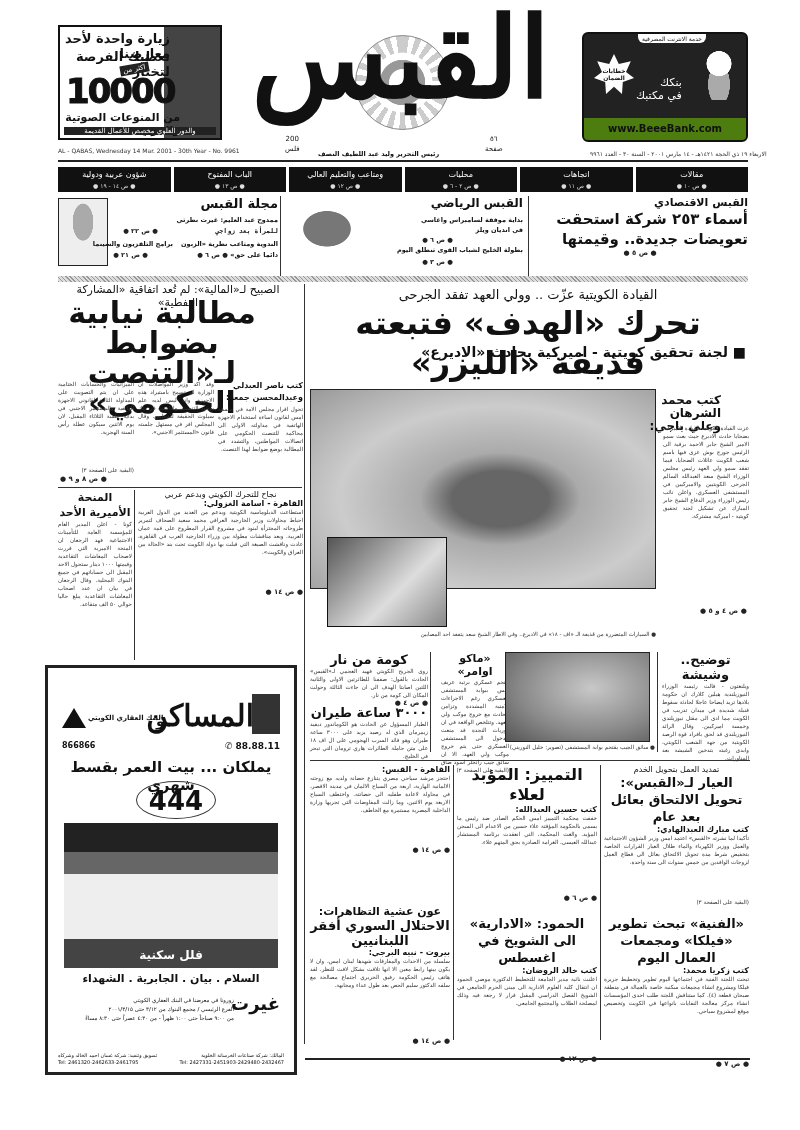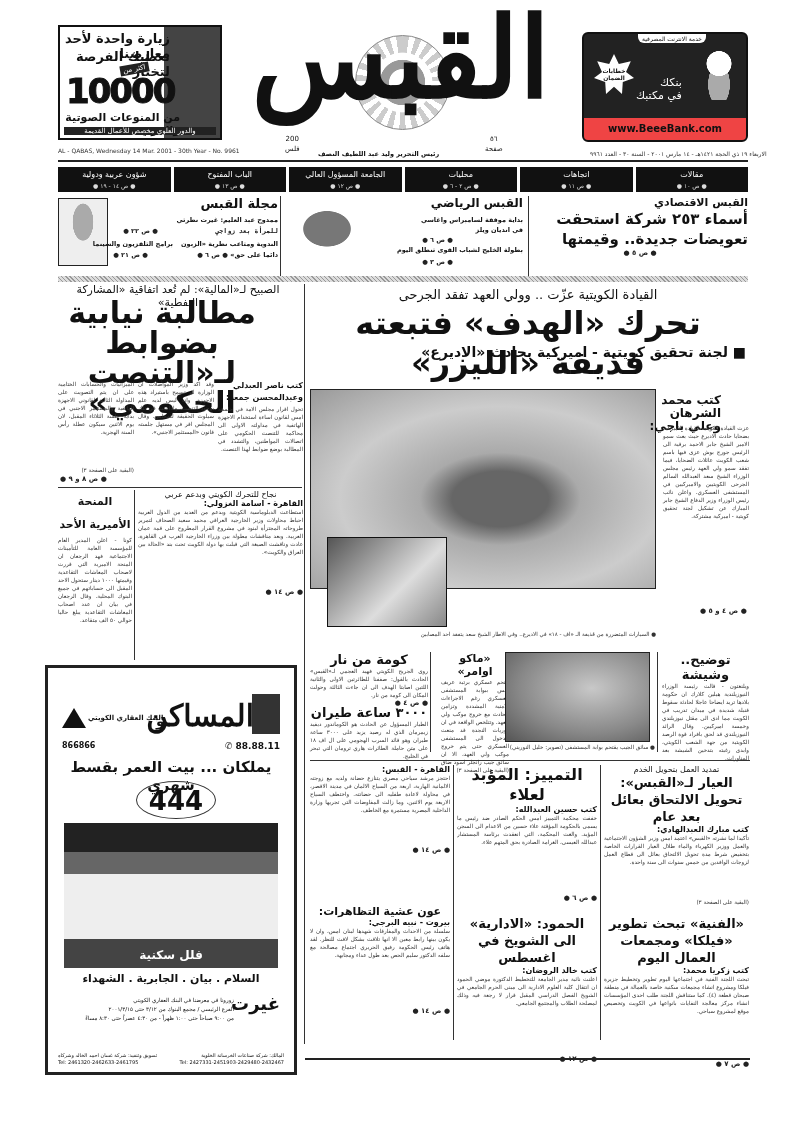--- a/index.html
+++ b/index.html
@@ -24,21 +24,21 @@
 
   .logo { left: 230px; top: 10px; width: 340px; height: 135px; }
   .logo .word { position:absolute; right:20px; top:-18px; font-size: 112px; font-weight: 900; font-family: "DejaVu Serif", serif; letter-spacing: -4px; color:#111; }
   .logo .sun { position:absolute; left:125px; top:25px; width:95px; height:95px; border-radius:50%; background: radial-gradient(circle, #fff 0 20%, #999 21% 34%, #fff 35% 45%, transparent 46%), repeating-conic-gradient(#ccc 0 8deg, #fff 8deg 16deg); border:1px solid #888; }
 
   .ad-right { left: 582px; top: 32px; width: 166px; height: 110px; border: 2px solid #111; border-radius: 6px; background:#222; overflow:hidden; }
   .ad-right .top { position:absolute; right:40px; top:0; font-size:6px; background:#fff; color:#111; padding:1px 4px; border-radius:0 0 6px 6px; }
   .ad-right .star { position:absolute; left:10px; top:20px; width:40px; height:40px; background:#fff; clip-path: polygon(50% 0,62% 25%,92% 18%,80% 45%,100% 60%,72% 70%,70% 100%,50% 82%,30% 100%,28% 70%,0 60%,20% 45%,8% 18%,38% 25%); font-size:6px; color:#111; display:flex; align-items:center; justify-content:center; text-align:center; font-weight:bold; }
   .ad-right .slogan { position:absolute; left:52px; top:42px; font-size:11px; color:#fff; line-height:13px; }
   .ad-right .bee { position:absolute; right:8px; top:14px; width:38px; height:52px; background: radial-gradient(circle at 50% 30%, #fff 0 30%, transparent 31%), radial-gradient(ellipse at 50% 70%, #aaa 0 40%, transparent 41%); }
-  .ad-right .url { position:absolute; left:0; right:0; bottom:0; height:22px; background:#ef4444; color:#111; font-size:10px; font-weight:bold; text-align:center; line-height:22px; direction:ltr; }
+  .ad-right .url { position:absolute; left:0; right:0; bottom:0; height:22px; background:#4d7c0f; color:#111; font-size:10px; font-weight:bold; text-align:center; line-height:22px; direction:ltr; }
 
   .dateline-en { left: 58px; top: 147px; font-size: 6px; direction: ltr; color:#333; }
   .dateline-ar { left: 590px; top: 150px; font-size: 6px; color:#333; }
   .price { left: 285px; top: 134px; font-size: 7px; text-align:center; line-height: 10px; }
   .pages { left: 485px; top: 134px; font-size: 7px; text-align:center; line-height: 10px; }
   .editor { left: 318px; top: 150px; font-size: 6.5px; font-weight:bold; }
 
   
   .navbar { left: 58px; top: 167px; width: 690px; height: 25px; display:flex; flex-direction: row; gap:3px; }
   .navbar .cell { flex:1; background:#111; color:#fff; text-align:center; font-size:8px; line-height: 11px; padding-top:2px; }
@@ -147,21 +147,21 @@
     </div>
   <div class="cell">
       <div>اتجاهات</div>
       <div class="p">● ص ١١ ●</div>
     </div>
   <div class="cell">
       <div>محليات</div>
       <div class="p">● ص ٢ - ٦ ●</div>
     </div>
   <div class="cell">
-      <div>الجامعة المسؤول العالي</div>
+      <div>ومتاعب والتعليم العالي</div>
       <div class="p">● ص ١٢ ●</div>
     </div>
   <div class="cell">
       <div>الباب المفتوح</div>
       <div class="p">● ص ١٣ ●</div>
     </div>
   <div class="cell">
       <div>شؤون عربية ودولية</div>
       <div class="p">● ص ١٤ - ١٩ ●</div>
     </div>
@@ -222,21 +222,21 @@
 
 <div class="abs" style="left:138px;top:490px;width:165px;">
   <div class="sub-small">نجاح للتحرك الكويتي وبدعم عربي</div>
   <div class="byline-sm">القاهرة - اسامة الغزولي:</div>
   <div class="txt" style="height:80px;overflow:hidden;">استطاعت الدبلوماسية الكويتية وبدعم من العديد من الدول العربية احباط محاولات وزير الخارجية العراقي محمد سعيد الصحاف لتمرير طروحاته المجتزأة لبنود في مشروع القرار المطروح على قمة عمان العربية. وبعد مناقشات مطولة بين وزراء الخارجية العرب في القاهرة، عادت وناقشت الصيغة التي قبلت بها دولة الكويت تحت بند «الحالة بين العراق والكويت».</div>
   <div class="pg">● ص ١٤ ●</div>
 </div>
 <div class="rule-v" style="left:134px;top:490px;height:170px;"></div>
 
 <div class="abs" style="left:58px;top:490px;width:74px;">
-  <div class="h-tiny" style="line-height:23px;">المنحة الأميرية الأحد</div>
+  <div class="h-tiny" style="line-height:15px;">المنحة الأميرية الأحد</div>
   <div class="txt" style="height:125px;overflow:hidden;">كونا - اعلن المدير العام للمؤسسة العامة للتأمينات الاجتماعية فهد الرجعان ان المنحة الاميرية التي قررت لاصحاب المعاشات التقاعدية وقيمتها ١٠٠٠ دينار ستحول الاحد المقبل الى حساباتهم في جميع البنوك المحلية. وقال الرجعان في بيان ان عدد اصحاب المعاشات التقاعدية يبلغ حاليا حوالي ٥٠ الف متقاعد.</div>
 </div>
 
 <div class="abs ad-home">
   <div class="box"></div>
   <div class="brand">المساكن</div>
   <div class="and">و</div>
   <div class="bank">البنك العقاري الكويتي</div>
   <div class="tri"></div>
   <div class="ph1">866866</div>
@@ -308,20 +308,21 @@
 <div class="abs" style="left:604px;top:765px;width:145px;">
   <div class="sub-small">تمديد العمل بتحويل الخدم</div>
   <div class="h-small" style="line-height:17px;">العيار لـ«القبس»: تحويل الالتحاق بعائل بعد عام</div>
   <div class="byline-sm">كتب مبارك العبدالهادي:</div>
   <div class="txt" style="height:64px;overflow:hidden;">تأكيدا لما نشرته «القبس» اعتمد امس وزير الشؤون الاجتماعية والعمل ووزير الكهرباء والماء طلال العيار القرارات الخاصة بتخفيض شرط مدة تحويل الالتحاق بعائل الى قطاع العمل لزوجات الوافدين من خمس سنوات الى سنة واحدة.</div>
   <div class="txt">(البقية على الصفحة ٣)</div>
 </div>
 
 <div class="abs" style="left:310px;top:905px;width:140px;">
   <div class="h-tiny">عون عشية التظاهرات:</div>
+  <div class="h-small">الاحتلال السوري أفقر اللبنانيين</div>
   <div class="byline-sm">بيروت - نبيه البرجي:</div>
   <div class="txt" style="height:80px;overflow:hidden;">سلسلة من الاحداث والمفارقات شهدها لبنان امس، وان لا يكون بينها رابط معين الا انها تلاقت بشكل لافت للنظر. لقد هاتف رئيس الحكومة رفيق الحريري اجتماع مصالحة مع سلفه الدكتور سليم الحص بعد طول عداء ومجابهة.</div>
   <div class="pg">● ص ١٤ ●</div>
 </div>
 <div class="abs" style="left:457px;top:915px;width:140px;">
   <div class="h-small" style="line-height:17px;">الحمود: «الادارية» الى الشويخ في اغسطس</div>
   <div class="byline-sm">كتب خالد الروضان:</div>
   <div class="txt" style="height:80px;overflow:hidden;">اعلنت نائبة مدير الجامعة للتخطيط الدكتورة موضي الحمود ان انتقال كلية العلوم الادارية الى مبنى الحرم الجامعي في الشويخ الفصل الدراسي المقبل قرار لا رجعة فيه وذلك لمصلحة الطلاب والمجتمع الجامعي.</div>
   <div class="pg">● ص ١٢ ●</div>
 </div>

